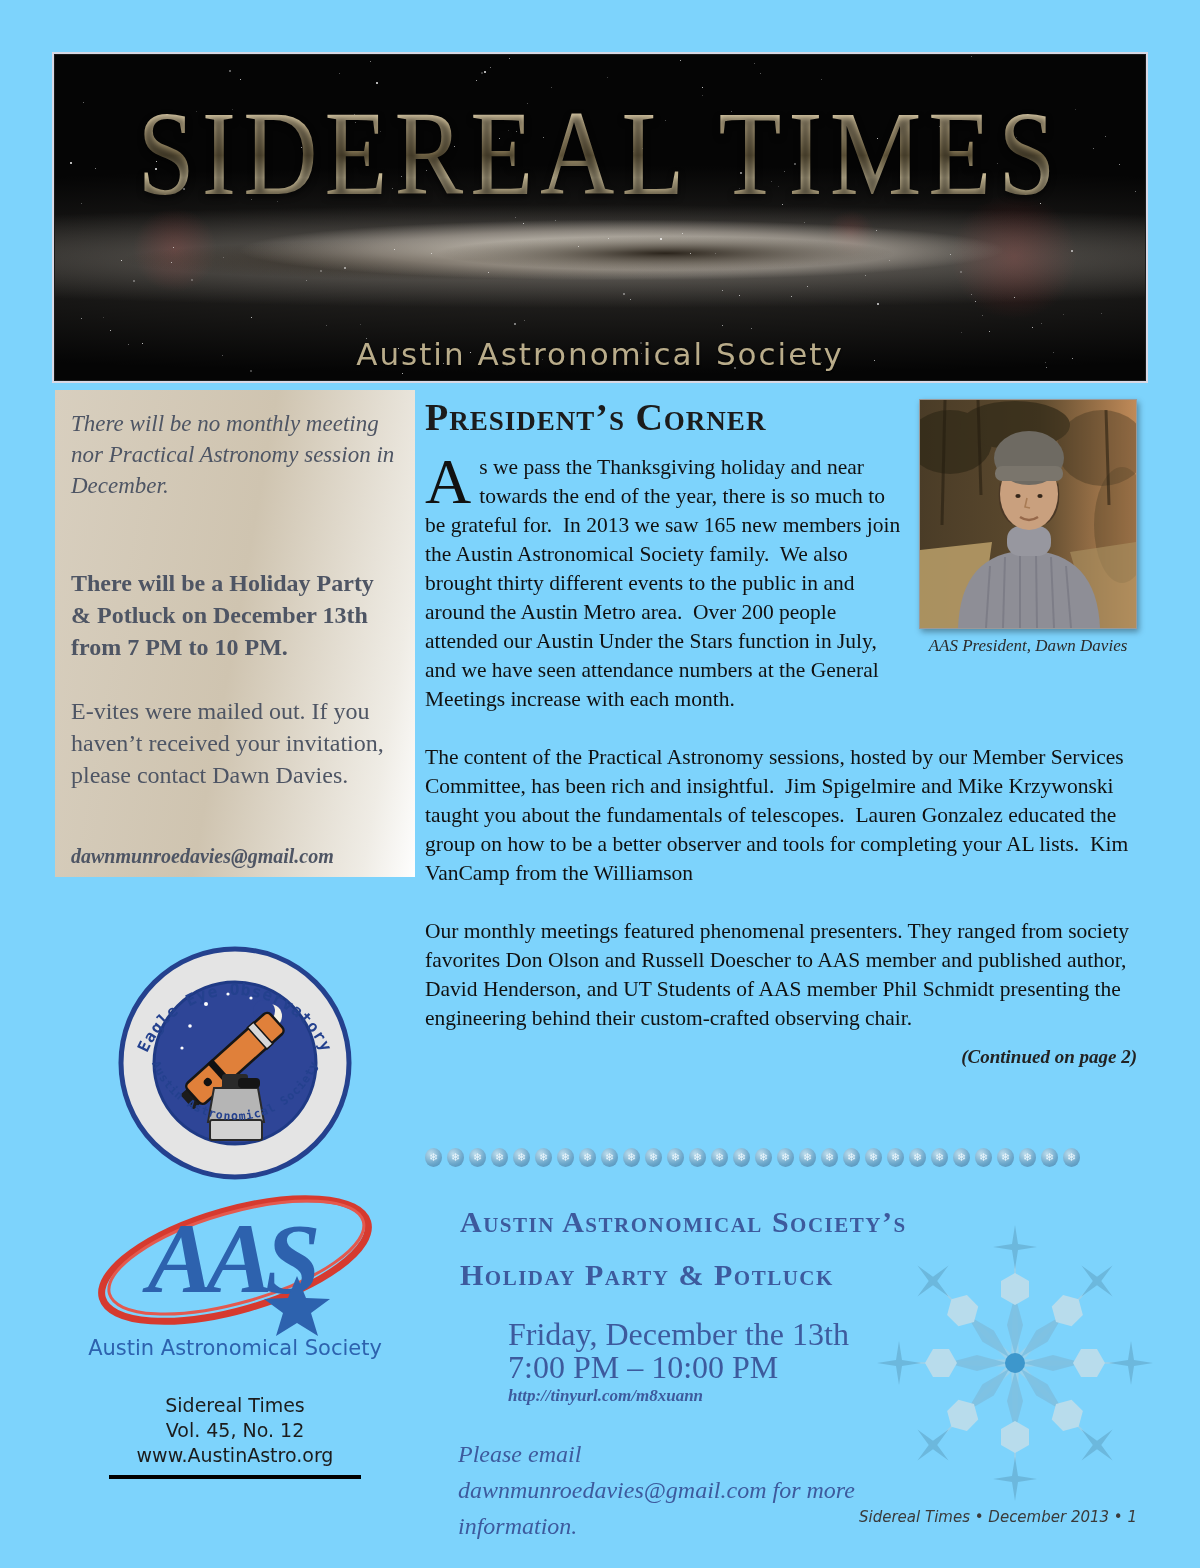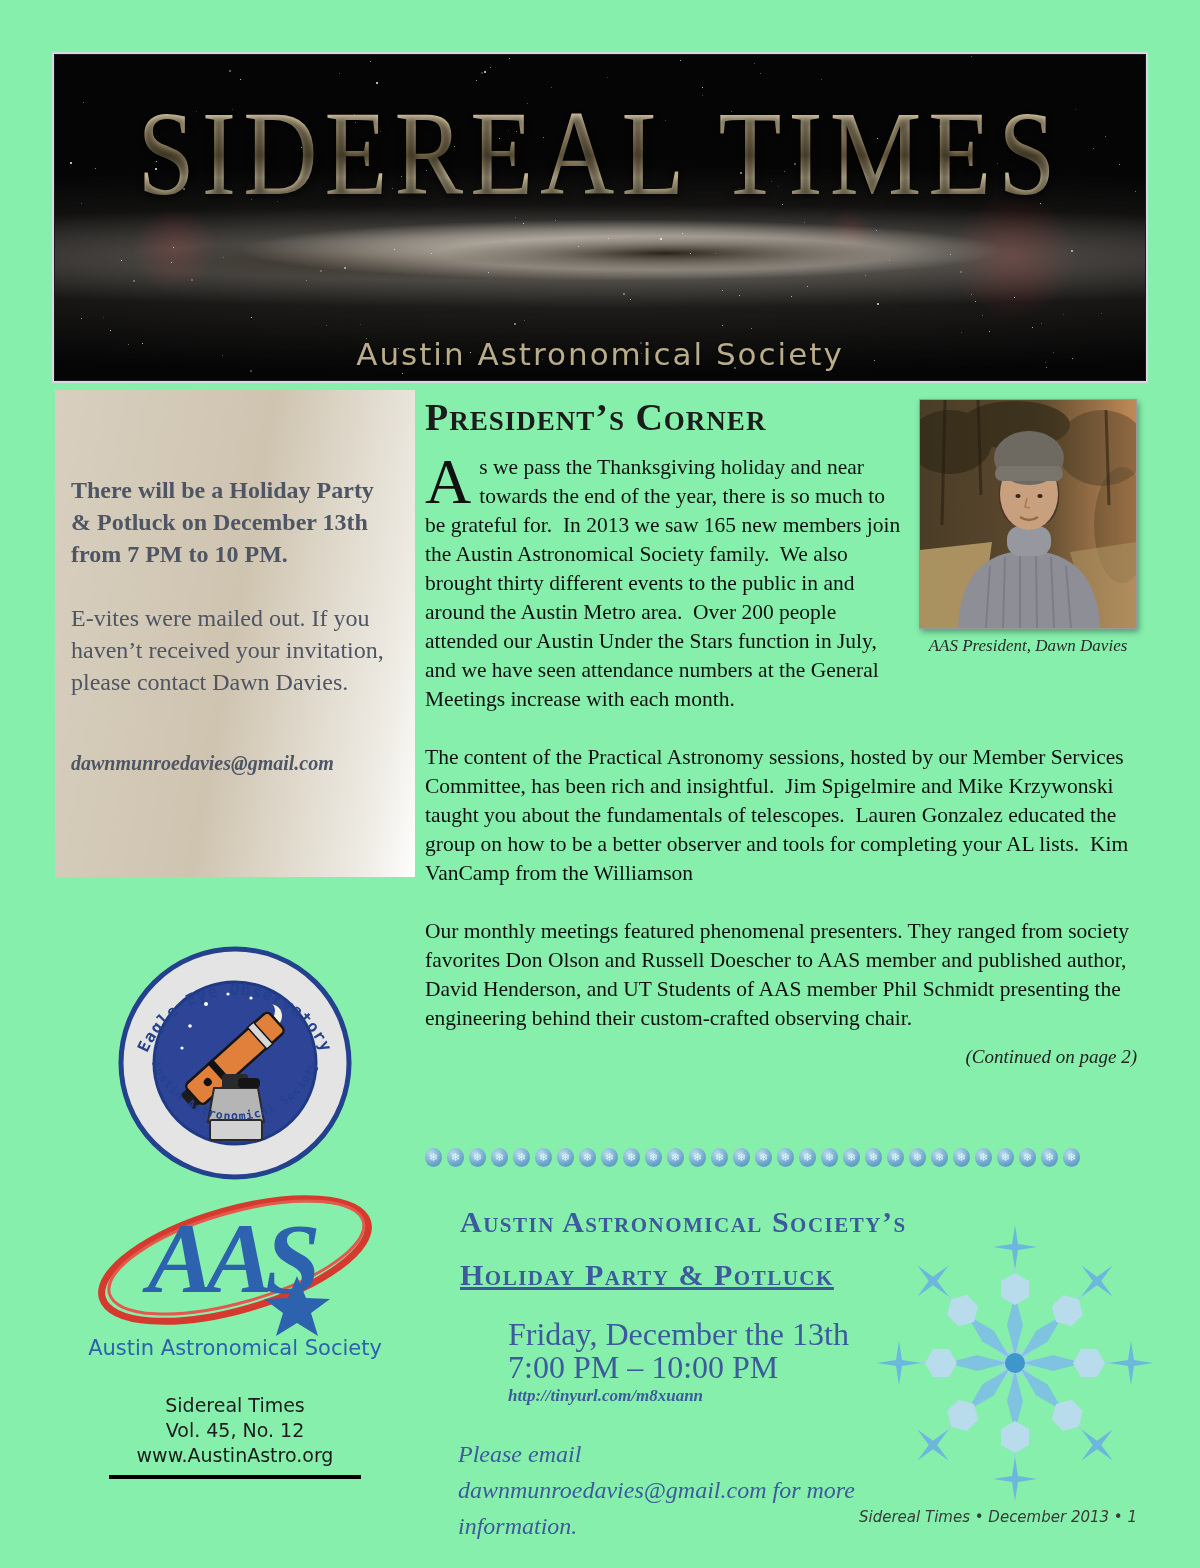--- a/index.html
+++ b/index.html
@@ -1,16 +1,16 @@
 <!DOCTYPE html>
 <html><head>
 <meta charset="utf-8">
 <style>
   html,body{margin:0;padding:0;background:#ffffff;}
-  .page{position:relative;width:1200px;height:1568px;background:#86efac;overflow:hidden;
+  .page{position:relative;width:1200px;height:1568px;background:#7dd3fc;overflow:hidden;
         font-family:"Liberation Serif",serif;}
 
   
   .banner{position:absolute;left:55px;top:55px;width:1090px;height:325px;background:#050505;
           box-shadow:0 0 0 1px #1a1a1a,0 0 0 3px #d8d8e4;overflow:hidden;}
   .milkyway{position:absolute;inset:0;
     background:
       radial-gradient(ellipse 28% 7% at 56% 61%, rgba(25,18,10,.9), transparent 75%),
       radial-gradient(ellipse 45% 12% at 52% 60%, rgba(248,242,228,.85), rgba(205,196,184,.5) 50%, transparent 78%),
       radial-gradient(ellipse 46% 9% at 38% 63%, rgba(30,22,12,.75), transparent 70%),
@@ -58,33 +58,33 @@
   
   .rightcol{position:absolute;left:425px;top:395px;width:712px;}
   .article h1{margin:0 0 14px 0;font-size:38px;font-weight:bold;font-variant:small-caps;
     letter-spacing:1px;color:#1c1c1c;}
   .photo-fig{float:right;width:218px;margin:4px 0 10px 16px;text-align:center;}
   .photo-frame{width:216px;height:228px;border:1px solid #9a9a9a;box-shadow:2px 3px 6px rgba(0,0,0,.35);
     background:#555;}
   .photo-cap{font-style:italic;font-size:17px;color:#2b2b2b;margin-top:7px;}
   .article p{margin:0 0 29px 0;font-size:21.5px;line-height:29px;color:#111;white-space:pre-wrap;}
   .dropcap{float:left;font-size:64px;line-height:50px;padding:4px 8px 0 0;color:#111;}
-  .continued{text-align:right;font-style:italic;font-size:19px;color:#222;margin-top:-16px;}
+  .continued{text-align:right;font-style:italic;font-size:19px;color:#222;margin-top:-16px;font-weight:bold;}
 
   
   .divider{position:absolute;left:425px;top:1148px;width:690px;display:flex;gap:5px;}
   .orn{width:17px;height:19px;border-radius:50%;flex:0 0 auto;
     background:radial-gradient(circle at 35% 30%,#bcdcec,#6aa6ca 60%,#4d8cb4);
     color:#eaf6fc;font-size:11px;line-height:19px;text-align:center;
     font-family:"DejaVu Sans",sans-serif;}
 
   
   .holiday{position:absolute;left:425px;top:1205px;width:712px;height:300px;color:#3d5a9d;}
   .hol-h{font-variant:small-caps;font-weight:bold;font-size:30px;letter-spacing:1.5px;margin:0 0 0 35px;}
-  .hol-h2{margin-top:19px;text-decoration:underline;}
+  .hol-h2{margin-top:19px;}
   .hol-details{margin:26px 0 0 83px;}
   .hol-date,.hol-time{font-size:32px;line-height:33px;}
   .hol-link{font-style:italic;font-weight:bold;font-size:17px;margin-top:2px;display:inline-block;
     color:#3d5a9d;text-decoration:none;}
   .hol-info{font-style:italic;font-size:24px;line-height:36px;margin:30px 0 0 33px;width:420px;}
   .big-flake{position:absolute;right:-28px;top:8px;}
 
   
   .footer{position:absolute;right:63px;top:1508px;font-family:"DejaVu Sans",sans-serif;
     font-style:italic;font-size:15px;color:#3a3a3a;}
@@ -253,20 +253,21 @@
       </div>
     <div class="banner-title">SIDEREAL TIMES</div>
     <div class="banner-org">Austin Astronomical Society</div>
     <div class="banner-tagline">keeping astronomy weird since 1969</div>
 
   </div>
 
   <div class="leftcol">
 
     <div class="notice-box">
+      <p class="n1">There will be no monthly meeting nor Practical Astronomy session in December.</p>
       <p class="n2">There will be a Holiday Party &amp; Potluck on December 13th from 7 PM to 10 PM.</p>
       <p class="n3">E-vites were mailed out. If you haven’t received your invitation, please contact Dawn Davies.</p>
       <p class="n4">dawnmunroedavies@gmail.com</p>
     </div>
 
     <div class="eagle-logo">
       <svg width="234" height="234" viewBox="0 0 234 234">
         <circle cx="117" cy="117" r="114" fill="#e4e4e4" stroke="#24418e" stroke-width="5"></circle>
         <circle cx="117" cy="117" r="81" fill="#2e4597" stroke="#1f3a85" stroke-width="3"></circle>
 

